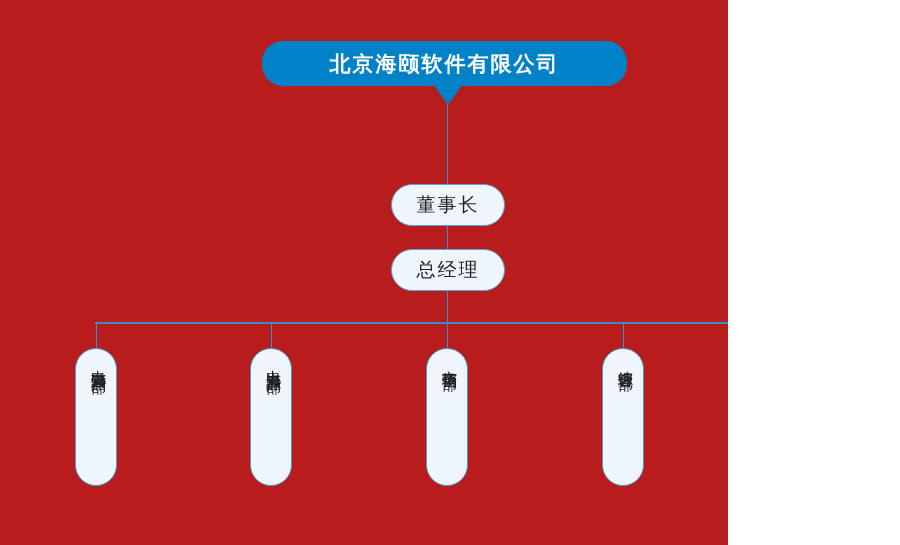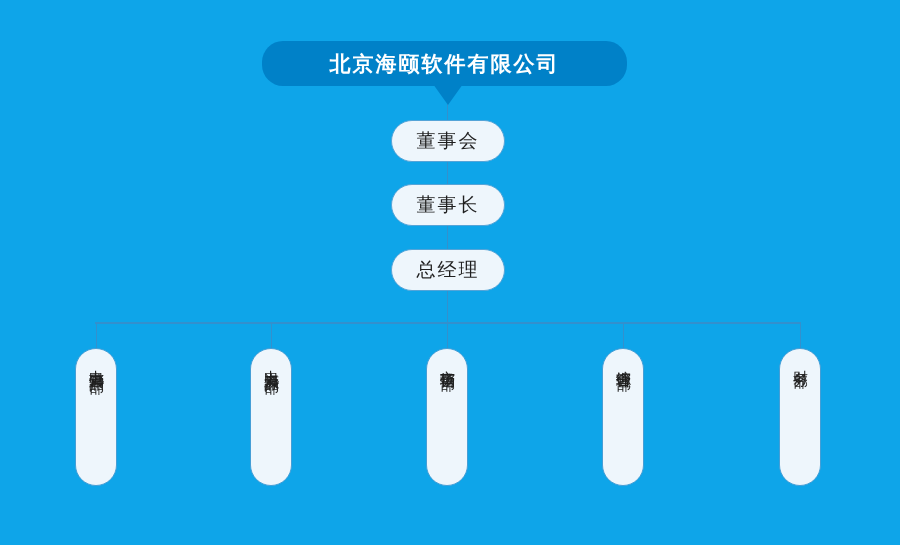--- a/index.html
+++ b/index.html
@@ -1,24 +1,24 @@
 <!DOCTYPE html>
 <html><head>
 <meta charset="utf-8">
 <style>
   html, body { margin: 0; padding: 0; }
   body { background: #ffffff; }
 
   .canvas {
     position: relative;
-    width: 900px;
+    width: 728px;
     height: 545px;
-    background: #0ea5e9;
+    background: #b91c1c;
     overflow: hidden;
-    font-family: Liberation Serif, serif;
+    font-family: Liberation Mono, monospace;
   }
 
   
   .line {
     position: absolute;
     background: #3390cd;
   }
   .line-v { width: 1.5px; }
   .line-h { height: 1.5px; }
 
@@ -106,23 +106,20 @@
   <div class="line line-v" style="left:95.5px; top:322px; height:26px;"></div>
   <div class="line line-v" style="left:270.5px; top:322px; height:26px;"></div>
   <div class="line line-v" style="left:622.5px; top:322px; height:26px;"></div>
   <div class="line line-v" style="left:799.5px; top:322px; height:26px;"></div>
 
   <div class="root-box">
     <span>北京海颐软件有限公司</span>
   </div>
   <div class="root-tail"></div>
 
-  <div class="mnode mnode-1">
-    <span>董事会</span>
-  </div>
   <div class="mnode mnode-3">
     <span>总经理</span>
   </div>
   <div class="mnode mnode-2">
     <span>董事长</span>
   </div>
 
   <div class="dept dept-1">
     <span class="dept-label">电力营销产品部</span>
   </div>

